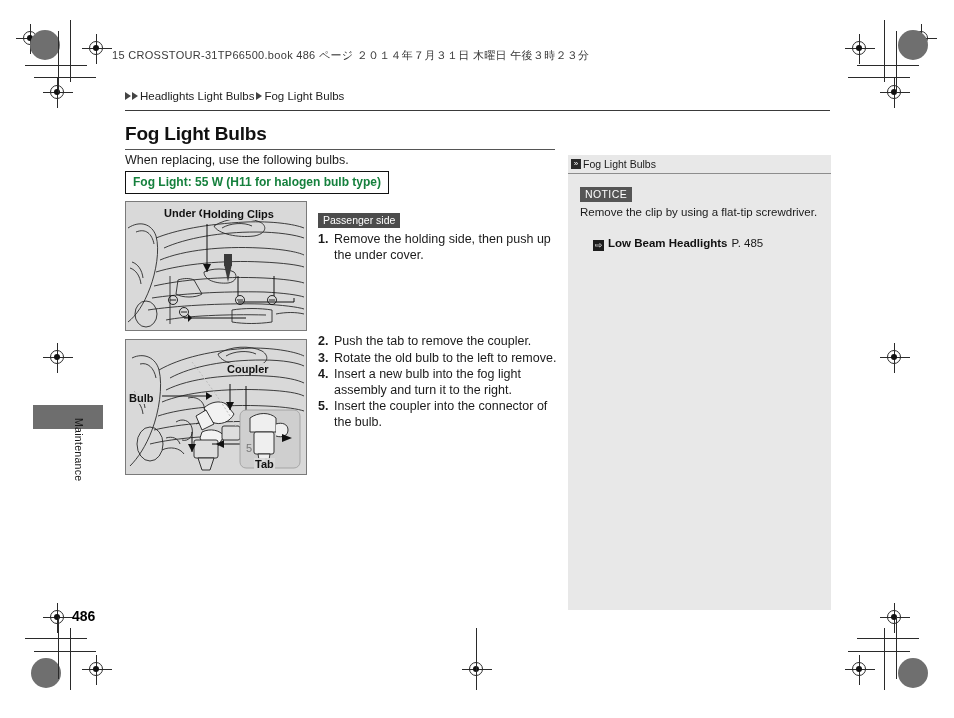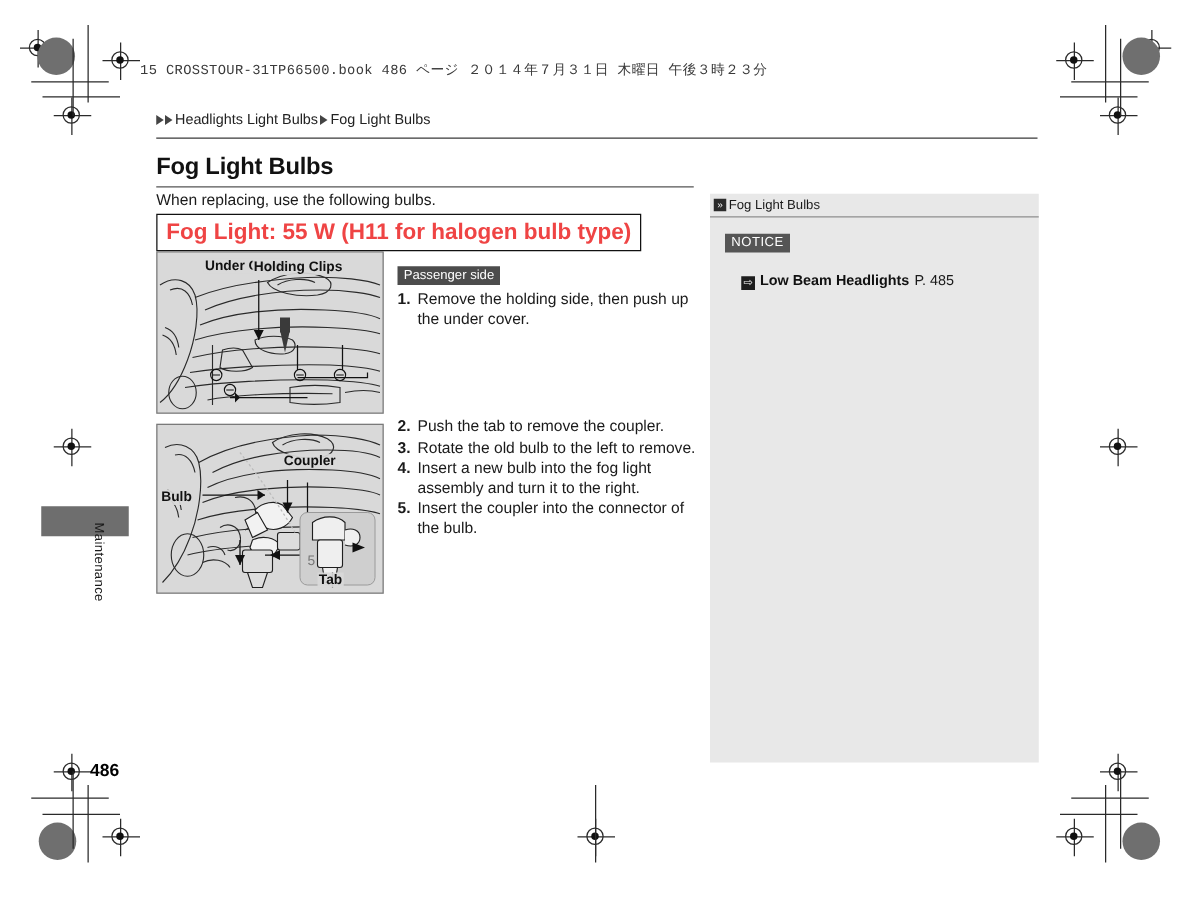--- a/index.html
+++ b/index.html
@@ -55,21 +55,21 @@
   }
   .crop {
     position: absolute;
     background: #2a2a2a;
   }
 
   
   .print-header {
     position: absolute;
     left: 112px; top: 48px;
-    font-family: Liberation Mono, monospace;
+    font-family: Liberation Sans, sans-serif;
     font-size: 11px;
     color: #3a3a3a;
     letter-spacing: 0.3px;
     white-space: nowrap;
     text-align: center;
   }
 
   .breadcrumb {
     position: absolute;
     left: 125px; top: 90px;
@@ -117,23 +117,23 @@
     left: 125px; top: 153px;
     font-size: 12.5px;
     color: #1a1a1a;
   }
 
   .spec-box {
     position: absolute;
     left: 125px; top: 171px;
     border: 1.4px solid #111;
     padding: 3px 7px 4px 7px;
-    font-size: 18px;
+    font-size: 12px;
     font-weight: bold;
-    color: #ef4444;
+    color: #15803d;
     background: #fff;
   }
 
   
   .figure {
     position: absolute;
     background: #d9d9d9;
     border: 1px solid #7a7a7a;
     overflow: hidden;
   }
@@ -531,20 +531,21 @@
   </div>
 </div>
 
 <div class="side-panel">
   <div class="side-panel-header">
     <span class="chev-icon">»</span>
     <span class="side-panel-title">Fog Light Bulbs</span>
   </div>
   <div class="side-panel-body">
     <div class="notice-badge">NOTICE</div>
+    <p class="side-para" style="margin-bottom:3px;">Remove the clip by using a flat-tip screwdriver.</p>
     <div class="xref">
       <span class="xref-icon">⇨</span>
       <span class="xref-title">Low Beam Headlights</span>
       <span class="xref-page">P. 485</span>
     </div>
   </div>
 </div>
 
 <div class="margin-tab"></div>
 <div class="margin-text">Maintenance</div>

